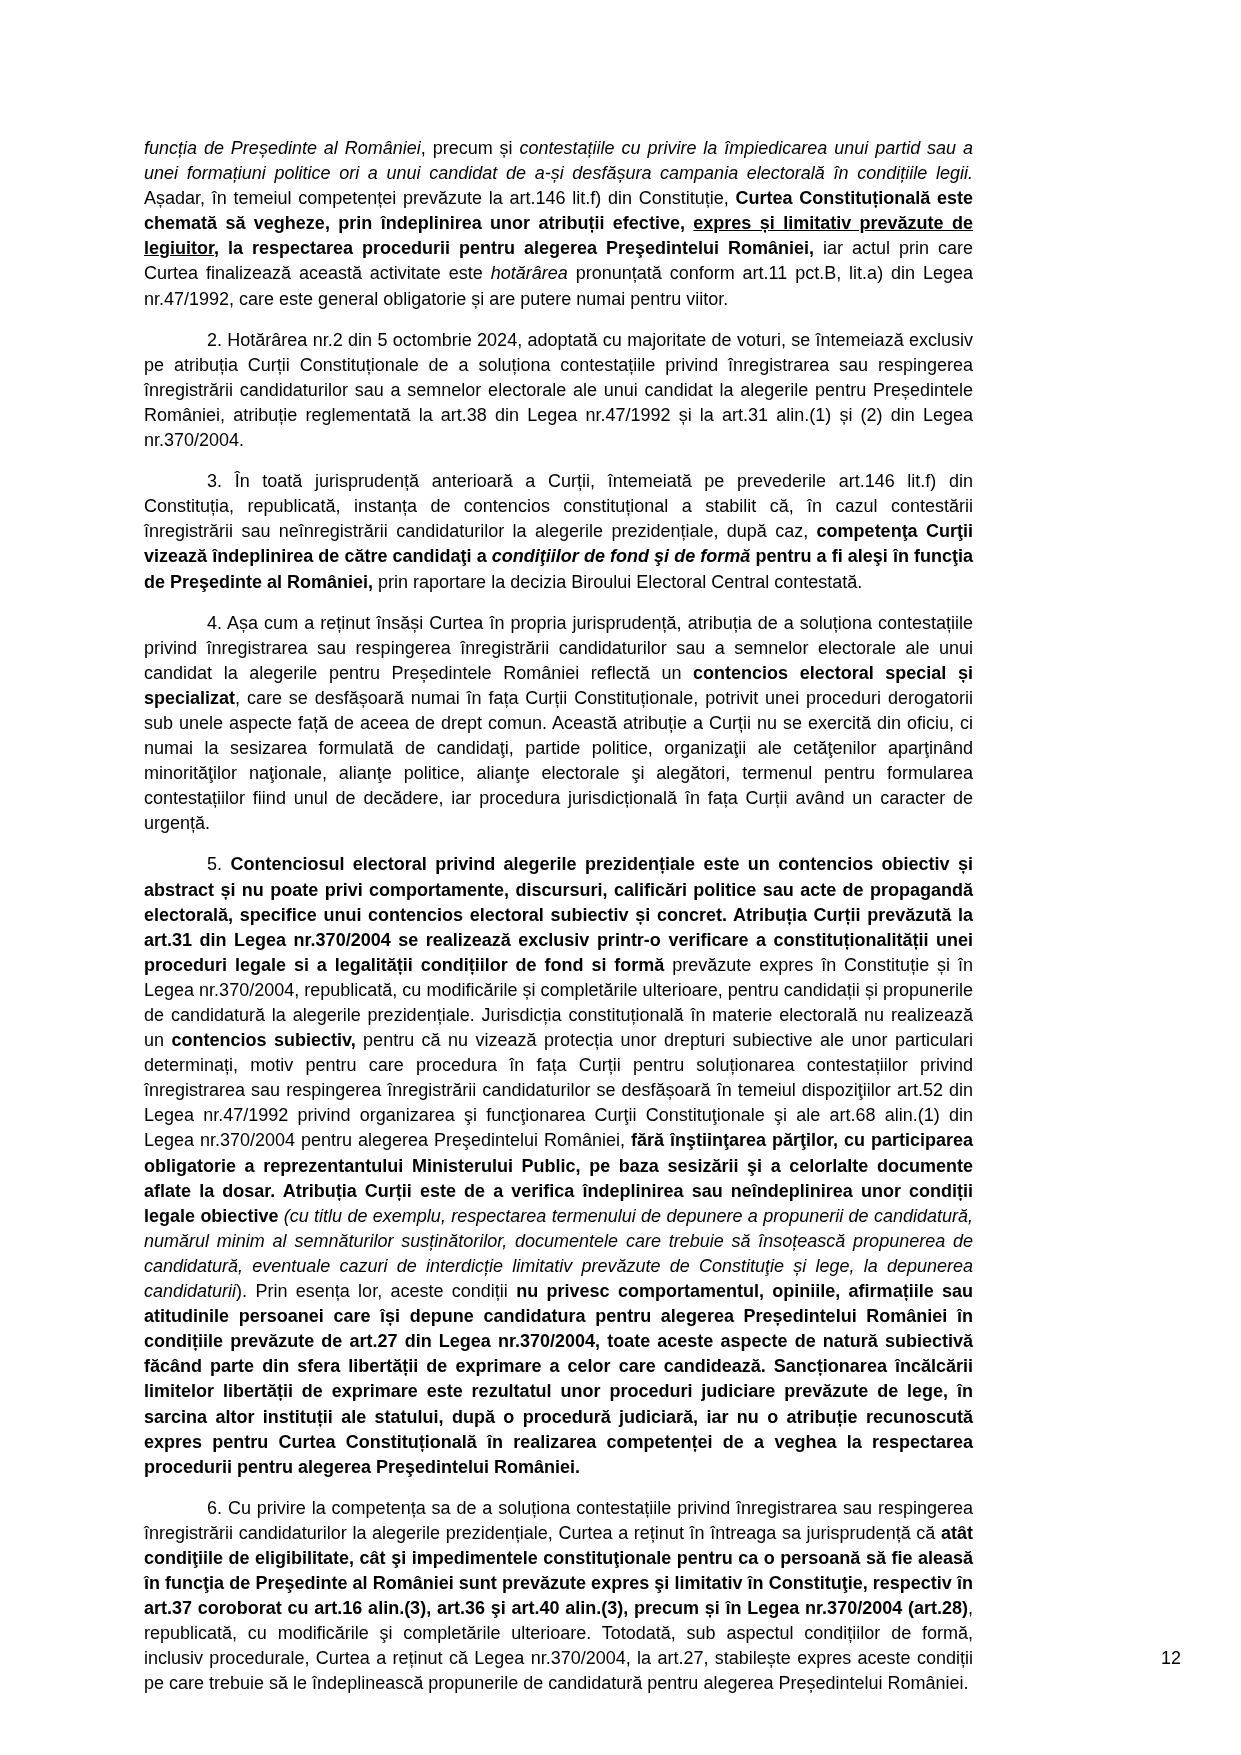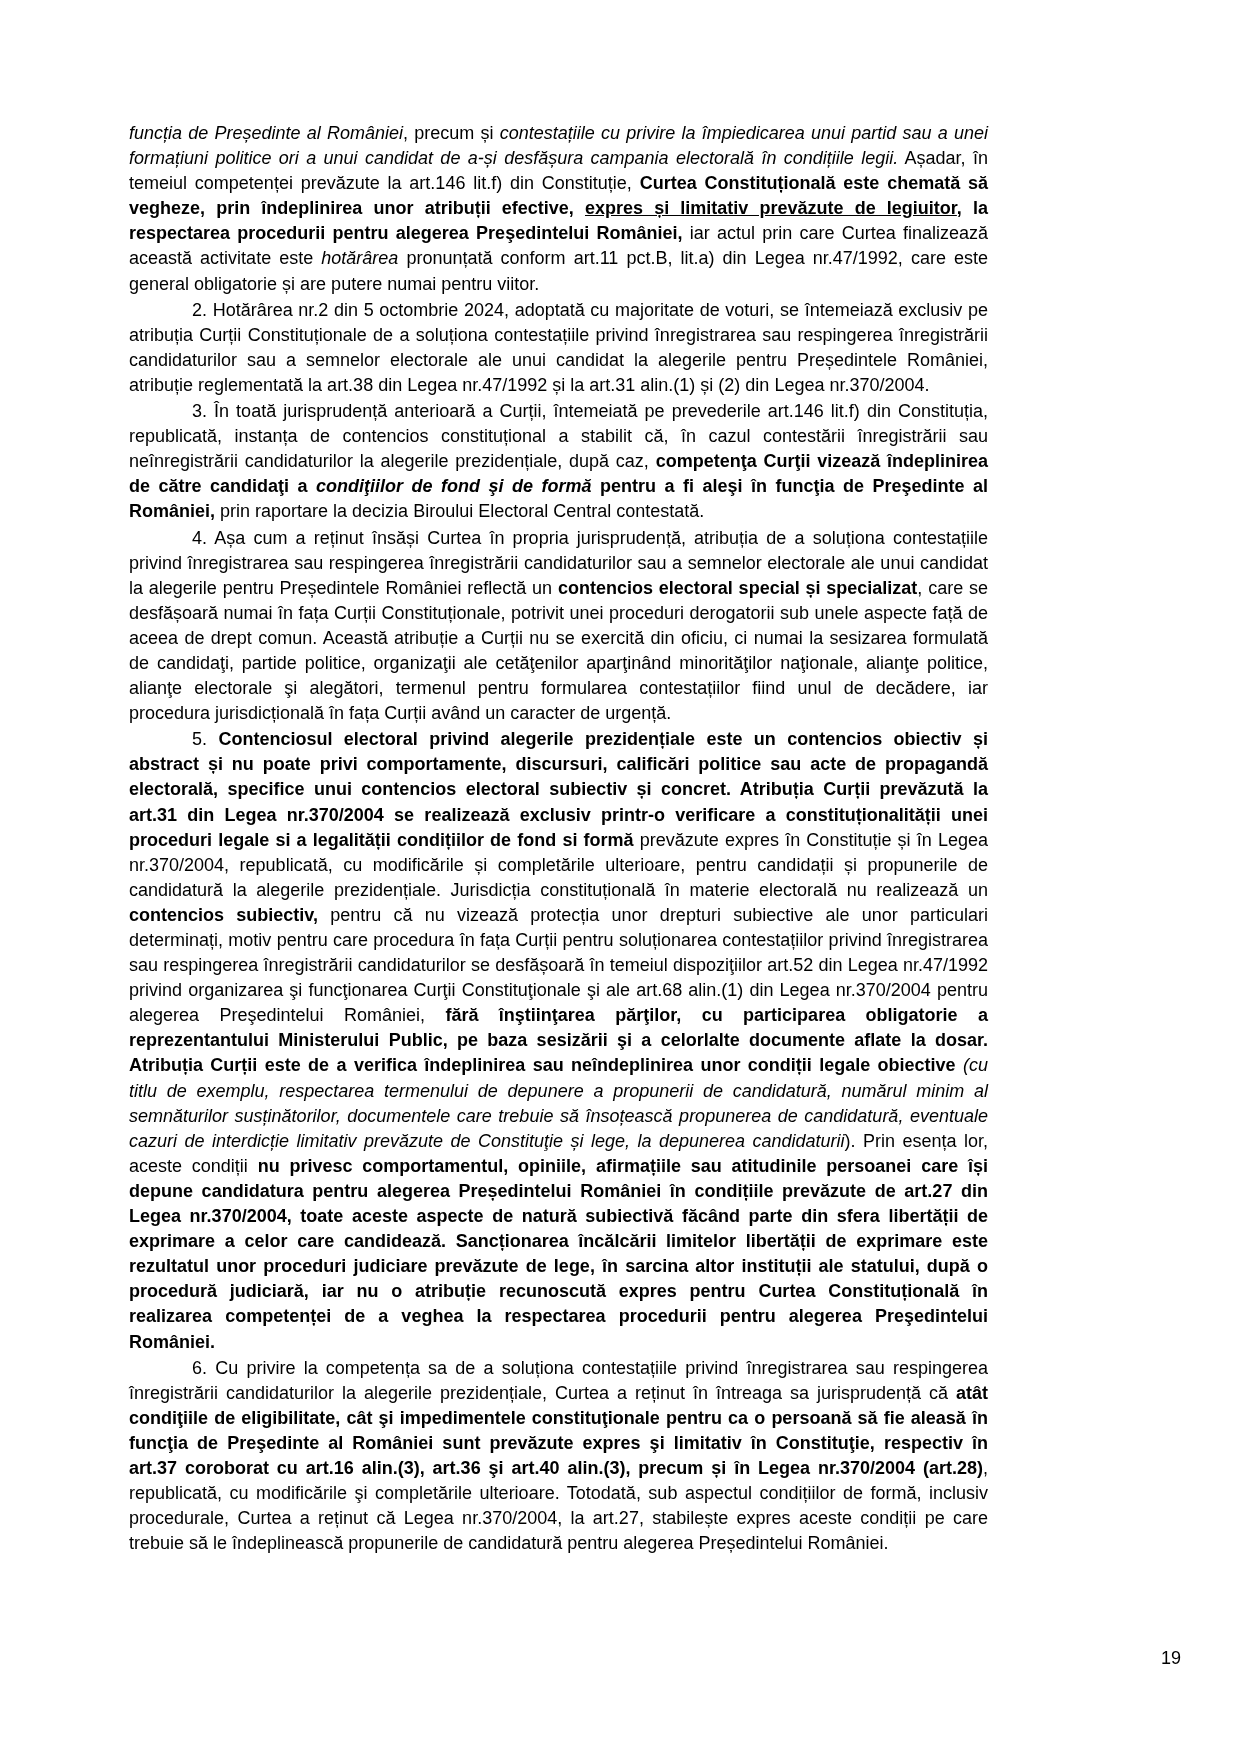--- a/index.html
+++ b/index.html
@@ -19,21 +19,21 @@
   .text-block {
     position: absolute;
     left: 128px;
     top: 120px;
     width: 861px;
     font-size: 18px;
     line-height: 25.1px;
     text-align: justify;
   }
   p.para {
-    margin: 1px;
+    margin: 16px;
     padding: 0;
   }
   p.para.indent {
     text-indent: 63px;
   }
   .bold { font-weight: bold; }
   .italic { font-style: italic; }
   .underline { text-decoration: underline; }
   .page-number {
     position: absolute;
@@ -48,14 +48,14 @@
 
 <div class="page">
   <div class="text-block">
       <p class="para"><span class="italic">funcția de Președinte al României</span><span>, precum și </span><span class="italic">contestațiile cu privire la împiedicarea unui partid sau a unei formațiuni politice ori a unui candidat de a-și desfășura campania electorală în condițiile legii.</span><span> Așadar, în temeiul competenței prevăzute la art.146 lit.f) din Constituție, </span><span class="bold">Curtea Constituțională este chemată să vegheze, prin îndeplinirea unor atribuții efective, </span><span class="bold underline">expres și limitativ prevăzute de legiuitor</span><span class="bold">, la respectarea procedurii pentru alegerea Preşedintelui României,</span><span> iar actul prin care Curtea finalizează această activitate este </span><span class="italic">hotărârea</span><span> pronunțată conform art.11 pct.B, lit.a) din Legea nr.47/1992, care este general obligatorie și are putere numai pentru viitor.</span></p>
       <p class="para indent"><span>2. Hotărârea nr.2 din 5 octombrie 2024, adoptată cu majoritate de voturi, se întemeiază exclusiv pe atribuția Curții Constituționale de a soluționa contestațiile privind înregistrarea sau respingerea înregistrării candidaturilor sau a semnelor electorale ale unui candidat la alegerile pentru Președintele României, atribuție reglementată la art.38 din Legea nr.47/1992 și la art.31 alin.(1) și (2) din Legea nr.370/2004.</span></p>
       <p class="para indent"><span>3. În toată jurisprudență anterioară a Curții, întemeiată pe prevederile art.146 lit.f) din Constituția, republicată, instanța de contencios constituțional a stabilit că, în cazul contestării înregistrării sau neînregistrării candidaturilor la alegerile prezidențiale, după caz, </span><span class="bold">competenţa Curţii vizează îndeplinirea de către candidaţi a </span><span class="bold italic">condiţiilor de fond şi de formă</span><span class="bold"> pentru a fi aleşi în funcţia de Preşedinte al României,</span><span> prin raportare la decizia Biroului Electoral Central contestată.</span></p>
       <p class="para indent"><span>4. Așa cum a reținut însăși Curtea în propria jurisprudență, atribuția de a soluționa contestațiile privind înregistrarea sau respingerea înregistrării candidaturilor sau a semnelor electorale ale unui candidat la alegerile pentru Președintele României reflectă un </span><span class="bold">contencios electoral special și specializat</span><span>, care se desfășoară numai în fața Curții Constituționale, potrivit unei proceduri derogatorii sub unele aspecte față de aceea de drept comun. Această atribuție a Curții nu se exercită din oficiu, ci numai la sesizarea formulată de candidaţi, partide politice, organizaţii ale cetăţenilor aparţinând minorităţilor naţionale, alianţe politice, alianţe electorale şi alegători, termenul pentru formularea contestațiilor fiind unul de decădere, iar procedura jurisdicțională în fața Curții având un caracter de urgență.</span></p>
       <p class="para indent"><span>5. </span><span class="bold">Contenciosul electoral privind alegerile prezidențiale este un contencios obiectiv și abstract și nu poate privi comportamente, discursuri, calificări politice sau acte de propagandă electorală, specifice unui contencios electoral subiectiv și concret. Atribuția Curții prevăzută la art.31 din Legea nr.370/2004 se realizează exclusiv printr-o verificare a constituționalității unei proceduri legale si a legalității condițiilor de fond si formă</span><span> prevăzute expres în Constituție și în Legea nr.370/2004, republicată, cu modificările și completările ulterioare, pentru candidații și propunerile de candidatură la alegerile prezidențiale. Jurisdicția constituțională în materie electorală nu realizează un </span><span class="bold">contencios subiectiv,</span><span> pentru că nu vizează protecția unor drepturi subiective ale unor particulari determinați, motiv pentru care procedura în fața Curții pentru soluționarea contestațiilor privind înregistrarea sau respingerea înregistrării candidaturilor se desfășoară în temeiul dispoziţiilor art.52 din Legea nr.47/1992 privind organizarea şi funcţionarea Curţii Constituţionale şi ale art.68 alin.(1) din Legea nr.370/2004 pentru alegerea Preşedintelui României, </span><span class="bold">fără înştiinţarea părţilor, cu participarea obligatorie a reprezentantului Ministerului Public, pe baza sesizării şi a celorlalte documente aflate la dosar. Atribuția Curții este de a verifica îndeplinirea sau neîndeplinirea unor condiții legale obiective </span><span class="italic">(cu titlu de exemplu, respectarea termenului de depunere a propunerii de candidatură, numărul minim al semnăturilor susținătorilor, documentele care trebuie să însoțească propunerea de candidatură, eventuale cazuri de interdicție limitativ prevăzute de Constituţie și lege, la depunerea candidaturii</span><span>). Prin esența lor, aceste condiții </span><span class="bold">nu privesc comportamentul, opiniile, afirmațiile sau atitudinile persoanei care își depune candidatura pentru alegerea Președintelui României în condițiile prevăzute de art.27 din Legea nr.370/2004, toate aceste aspecte de natură subiectivă făcând parte din sfera libertății de exprimare a celor care candidează. Sancționarea încălcării limitelor libertății de exprimare este rezultatul unor proceduri judiciare prevăzute de lege, în sarcina altor instituții ale statului, după o procedură judiciară, iar nu o atribuție recunoscută expres pentru Curtea Constituțională în realizarea competenței de a veghea la respectarea procedurii pentru alegerea Preşedintelui României.</span></p>
       <p class="para indent"><span>6. Cu privire la competența sa de a soluționa contestațiile privind înregistrarea sau respingerea înregistrării candidaturilor la alegerile prezidențiale, Curtea a reținut în întreaga sa jurisprudență că </span><span class="bold">atât condiţiile de eligibilitate, cât şi impedimentele constituţionale pentru ca o persoană să fie aleasă în funcţia de Preşedinte al României sunt prevăzute expres şi limitativ în Constituţie, respectiv în art.37 coroborat cu art.16 alin.(3), art.36 şi art.40 alin.(3), precum și în Legea nr.370/2004 (art.28)</span><span>, republicată, cu modificările şi completările ulterioare. Totodată, sub aspectul condițiilor de formă, inclusiv procedurale, Curtea a reținut că Legea nr.370/2004, la art.27, stabilește expres aceste condiții pe care trebuie să le îndeplinească propunerile de candidatură pentru alegerea Președintelui României.</span></p>
     </div>
-  <div class="page-number">19</div>
+  <div class="page-number">12</div>
 </div>
 
 </body></html>

